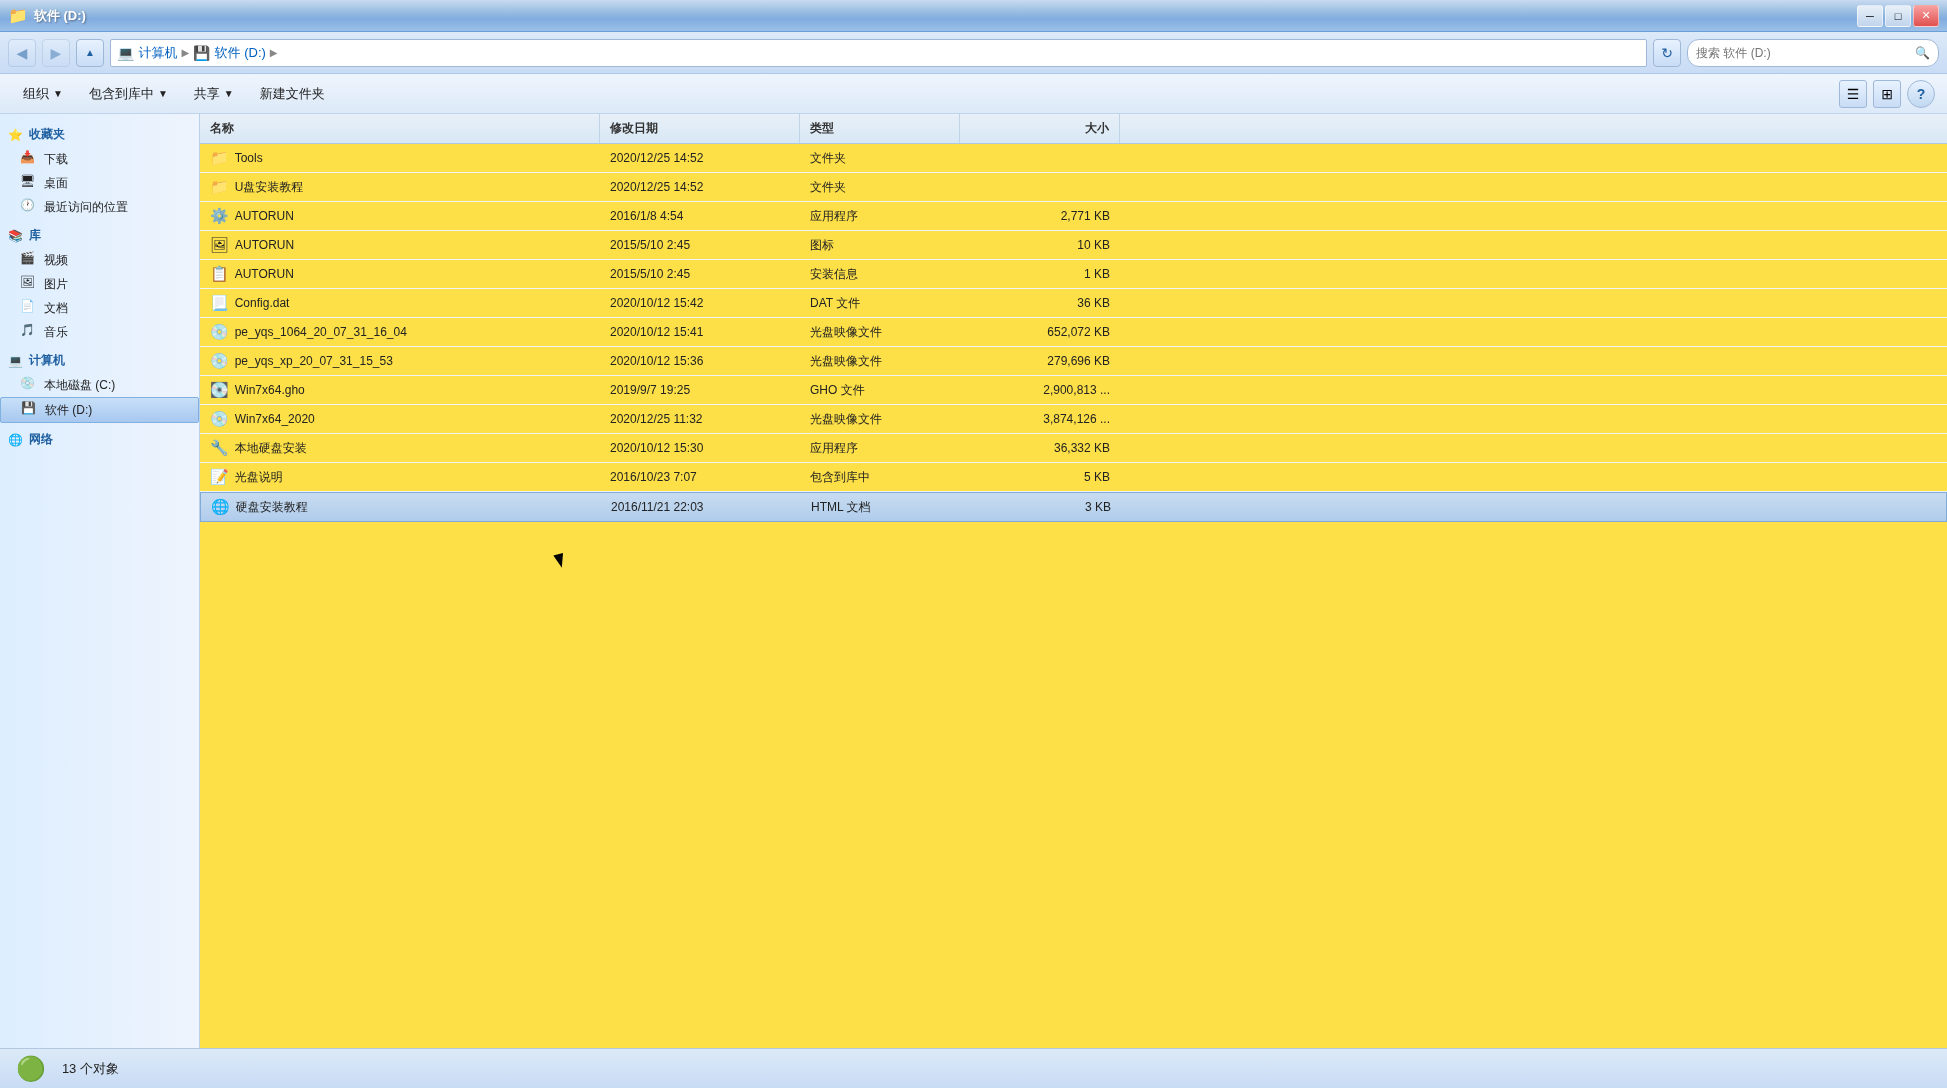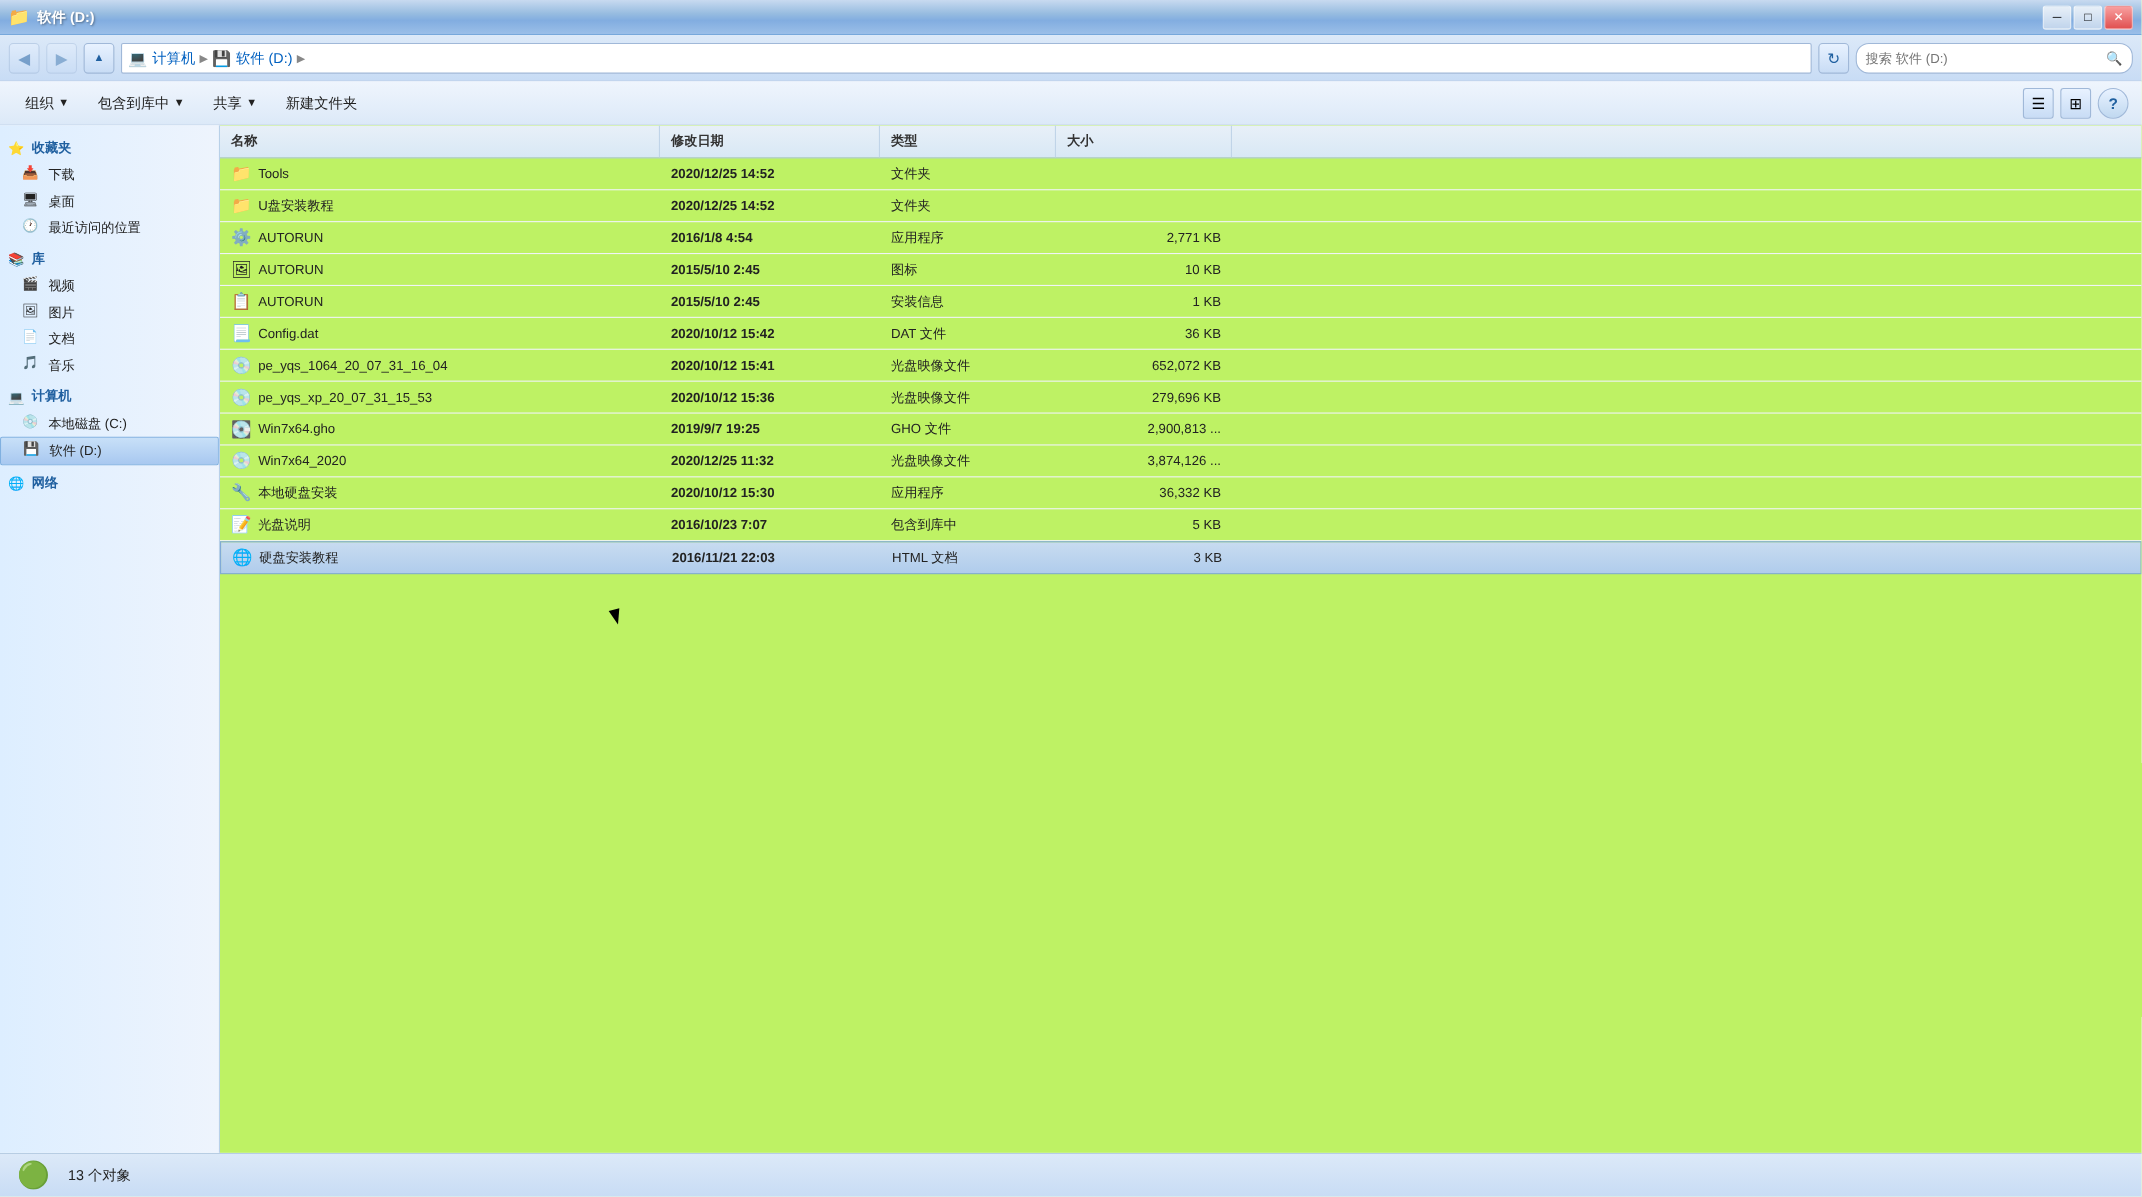--- a/index.html
+++ b/index.html
@@ -217,21 +217,21 @@
     .sidebar-icon {
       width: 18px;
       height: 18px;
       flex-shrink: 0;
     }
 
     
     .filelist {
       flex: 1;
       overflow-y: auto;
-      background: #bef264;
+      background: #fde047;
     }
     .filelist-header {
       display: flex;
       background: linear-gradient(to bottom, #e8f0f8, #d8e8f5);
       border-bottom: 1px solid #b0c8e0;
       position: sticky;
       top: 0;
       z-index: 10;
     }
     .filelist-header-cell {
@@ -239,21 +239,21 @@
       font-size: 12px;
       font-weight: bold;
       color: #333;
       cursor: pointer;
       border-right: 1px solid #c0d4e8;
       user-select: none;
     }
     .col-name { width: 400px; }
     .col-date { width: 200px; }
     .col-type { width: 160px; }
-    .col-size { width: 160px; }
+    .col-size { width: 160px; text-align: right; }
 
     .filelist-row {
       display: flex;
       align-items: center;
       padding: 2px 0;
       cursor: pointer;
       border-bottom: 1px solid #f0f4f8;
     }
     .filelist-row.selected {
       background: linear-gradient(to bottom, #c8dcf0, #b0ccec);
@@ -266,21 +266,21 @@
       overflow: hidden;
       text-overflow: ellipsis;
       white-space: nowrap;
     }
     .cell-name {
       width: 400px;
       display: flex;
       align-items: center;
       gap: 6px;
     }
-    .cell-date { width: 200px; font-weight: bold; }
+    .cell-date { width: 200px; }
     .cell-type { width: 160px; }
     .cell-size { width: 160px; text-align: right; }
 
     
     .statusbar {
       height: 40px;
       background: linear-gradient(to bottom, #dce9f8, #c8dcf5);
       border-top: 1px solid #b0c8e0;
       display: flex;
       align-items: center;

